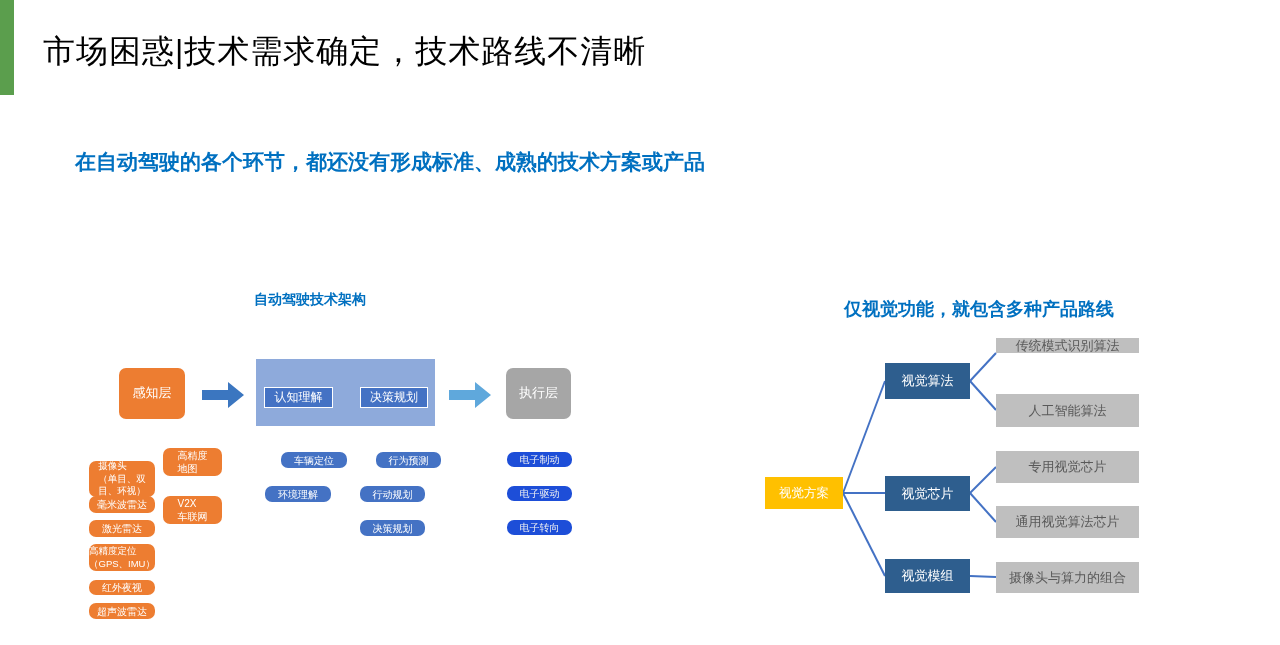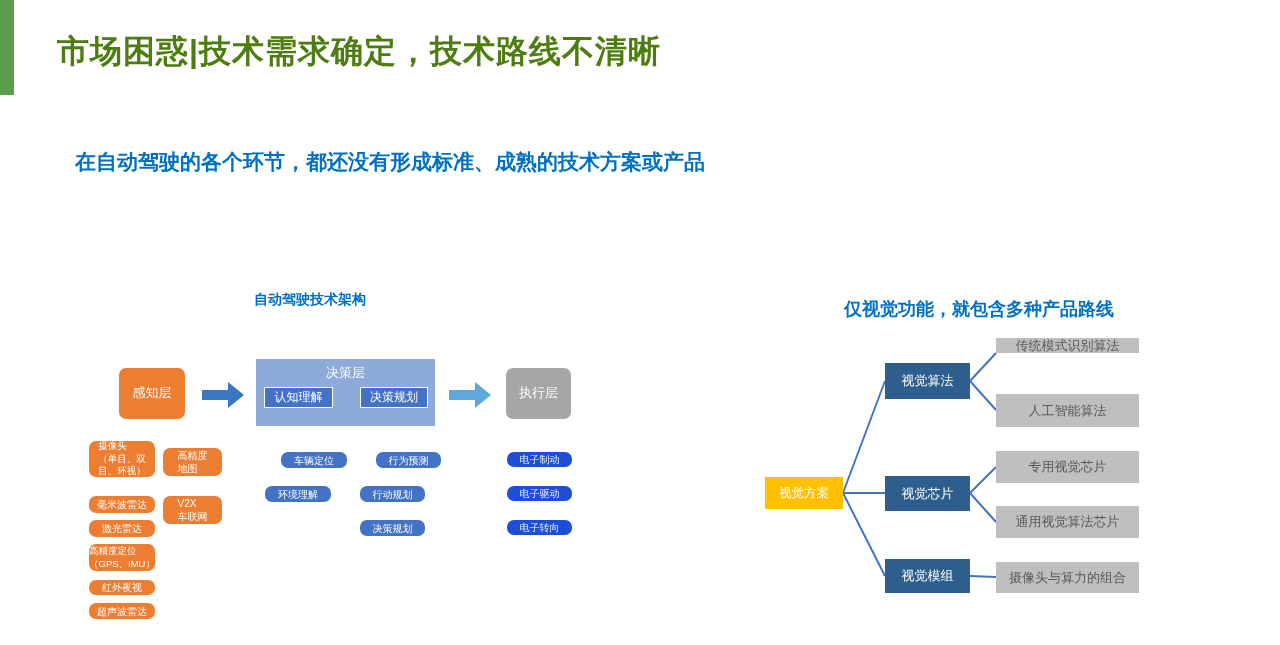--- a/index.html
+++ b/index.html
@@ -4,21 +4,21 @@
 <style>
   * { margin:0; padding:0; box-sizing:border-box; }
   html,body { width:1280px; height:645px; }
   body {
     font-family:"Liberation Sans","DejaVu Sans",sans-serif;
     background:#ffffff; position:relative; overflow:hidden;
   }
   .abs { position:absolute; }
   .green-bar { left:0; top:0; width:14px; height:95px; background:#5B9E4D; }
   .title {
-    left:57px; top:30px; font-size:32px; font-weight:bold; color:#4d7c0f;
+    left:43px; top:30px; font-size:32px; font-weight:normal; color:#000000;
     letter-spacing:1px; white-space:nowrap;
   }
   .subtitle {
     left:75px; top:148px; font-size:21px; font-weight:bold; color:#0070C0;
     white-space:nowrap;
   }
   .caption { font-weight:bold; color:#0070C0; white-space:nowrap; }
   .caption-left  { left:254px; top:291px; font-size:14px; }
   .caption-right { left:844px; top:297px; font-size:18px; }
 
@@ -70,32 +70,31 @@
 <div class="abs caption caption-left">自动驾驶技术架构</div>
 <div class="abs caption caption-right">仅视觉功能，就包含多种产品路线</div>
 
 <div class="abs box orange lg" style="left:119px;top:368px;width:66px;height:51px">感知层</div>
 
 <svg class="abs arrow" style="left:202px;top:382px" width="42" height="26" viewBox="0 0 42 26">
   <polygon points="0,8 26,8 26,0 42,13 26,26 26,18 0,18" fill="#3B76C0"></polygon>
 </svg>
 
 <div class="abs decision-container" style="left:256px;top:359px;width:179px;height:67px">
-  <div class="decision-label">决策层</div>
   <div class="decision-inner" style="left:8px;top:28px;width:69px;height:21px">认知理解</div>
   <div class="decision-inner" style="left:104px;top:28px;width:68px;height:21px">决策规划</div>
 </div>
 
 <svg class="abs arrow" style="left:449px;top:382px" width="42" height="26" viewBox="0 0 42 26">
   <polygon points="0,8 26,8 26,0 42,13 26,26 26,18 0,18" fill="#5FA8DC"></polygon>
 </svg>
 
 <div class="abs box gray-big lg" style="left:506px;top:368px;width:65px;height:51px">执行层</div>
 
-<div class="abs box orange xs" style="left:89px;top:441px;width:66px;height:36px">摄像头
+<div class="abs box orange xs" style="left:89px;top:461px;width:66px;height:36px">摄像头
 （单目、双
 目、环视）</div>
 <div class="abs box orange sm" style="left:89px;top:496px;width:66px;height:17px">毫米波雷达</div>
 <div class="abs box orange sm" style="left:89px;top:520px;width:66px;height:17px">激光雷达</div>
 <div class="abs box orange xs" style="left:89px;top:544px;width:66px;height:27px">高精度定位
 （GPS、IMU）</div>
 <div class="abs box orange sm" style="left:89px;top:580px;width:66px;height:15px">红外夜视</div>
 <div class="abs box orange sm" style="left:89px;top:603px;width:66px;height:16px">超声波雷达</div>
 
 <div class="abs box orange sm" style="left:163px;top:448px;width:59px;height:28px">高精度

